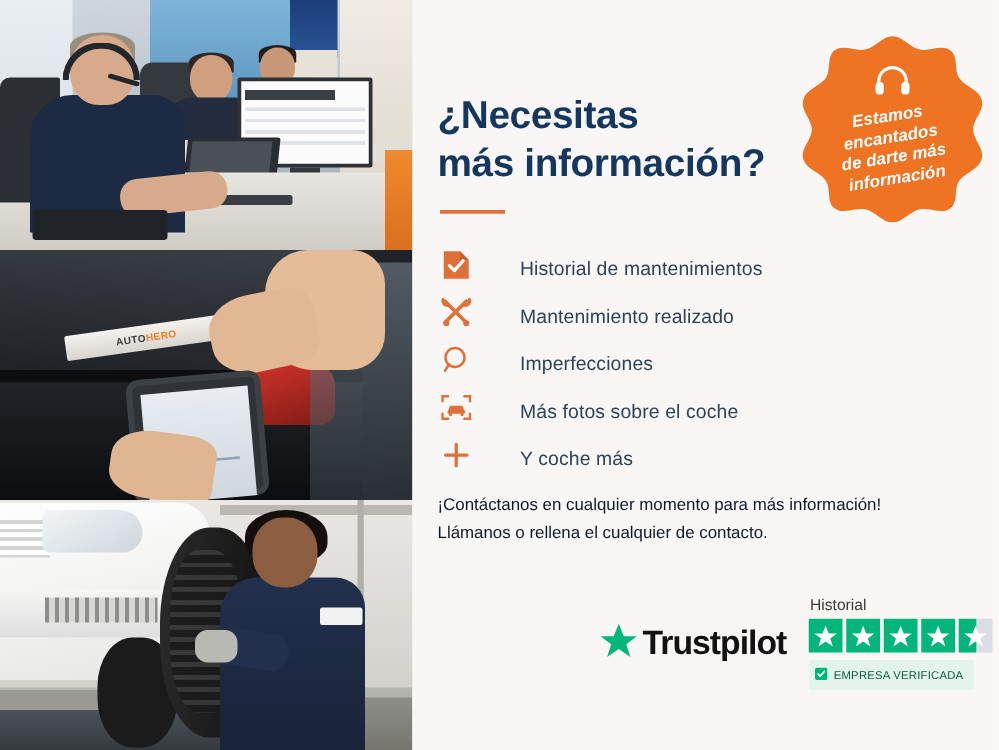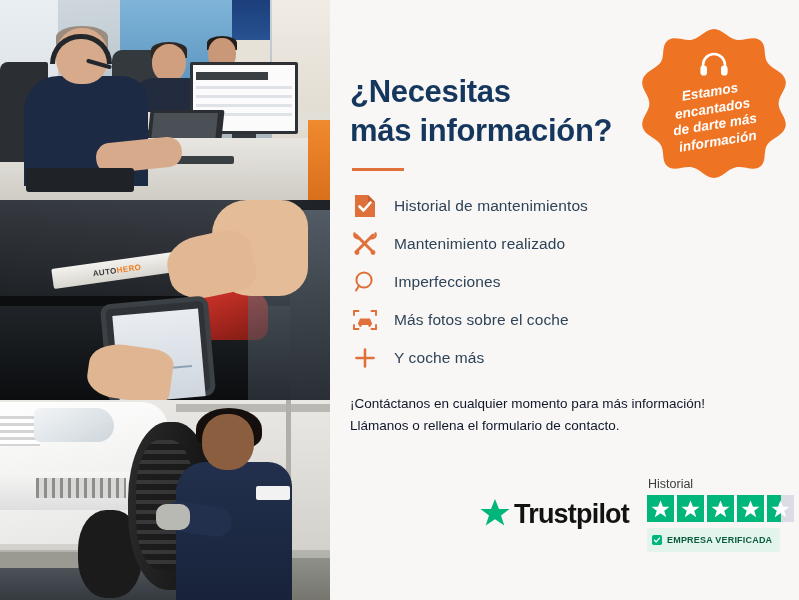--- a/index.html
+++ b/index.html
@@ -187,22 +187,23 @@
   }
 
   .divider {
     width: 52px; height: 3px;
     background: #e0703a;
     margin: 18px 0 16px 2px;
   }
 
   .feature-list { list-style: none; margin-top: 2px; }
   .feature-item {
-    display: flex; align-items: center;
+    display: flex; align-items: flex-end;
     height: 38px;
+    gap: 22px;
   }
   .feature-icon {
     width: 30px; height: 26px;
     display: flex; align-items: center; justify-content: center;
     flex: 0 0 30px;
     margin-right: 14px;
   }
   .feature-label {
     color: #2e4357;
     font-size: 15.5px;
@@ -268,21 +269,21 @@
     width: 50%; height: 100%; background: #00b67a;
   }
   .tp-verified {
     margin-top: 6px;
     background: #e3f4ec;
     border-radius: 3px;
     padding: 3px 8px 3px 5px;
     display: flex; align-items: center; gap: 5px;
   }
   .tp-verified-label {
-    font-size: 9px; font-weight: bold; color: #0a5c3e; letter-spacing: 0.2px;
+    font-size: 9px; font-weight: normal; color: #0a5c3e; letter-spacing: 0.2px;
   }
 </style>
 </head>
 <body>
 
 <div class="banner">
 
   <div class="photo-column">
 
     <div class="photo p1">
@@ -436,21 +437,21 @@
             </g>
           </svg>
         </span>
         <span class="feature-label">Y coche más</span>
       </li>
 
     </ul>
 
     <p class="contact-text">
       <span>¡Contáctanos en cualquier momento para más información!</span><br>
-      <span>Llámanos o rellena el formulario de contacto.</span>
+      <span>Llámanos o rellena el cualquier de contacto.</span>
     </p>
 
     <div class="badge">
       <svg class="blob" viewBox="0 0 200 200">
         <path fill="#ee7424" d="M100 4
           c11 0 18 12 29 14 s23-6 32 1 3 21 10 30 20 11 23 22 -9 20-9 31 12 20 9 31 -16 14-23 22 -1 23-10 30 -21-1-32 1 -18 14-29 14 -18-12-29-14 -23 6-32-1 -3-21-10-30 -20-11-23-22 9-20 9-31 -12-20-9-31 16-14 23-22 1-23 10-30 21 1 32-1 18-14 29-14 z"></path>
       </svg>
       <span class="badge-icon">
         <svg width="30" height="26" viewBox="0 0 30 26">
           <path d="M4 17 V13 a11 11 0 0 1 22 0 V17" fill="none" stroke="#ffffff" stroke-width="2.6" stroke-linecap="round"></path>

